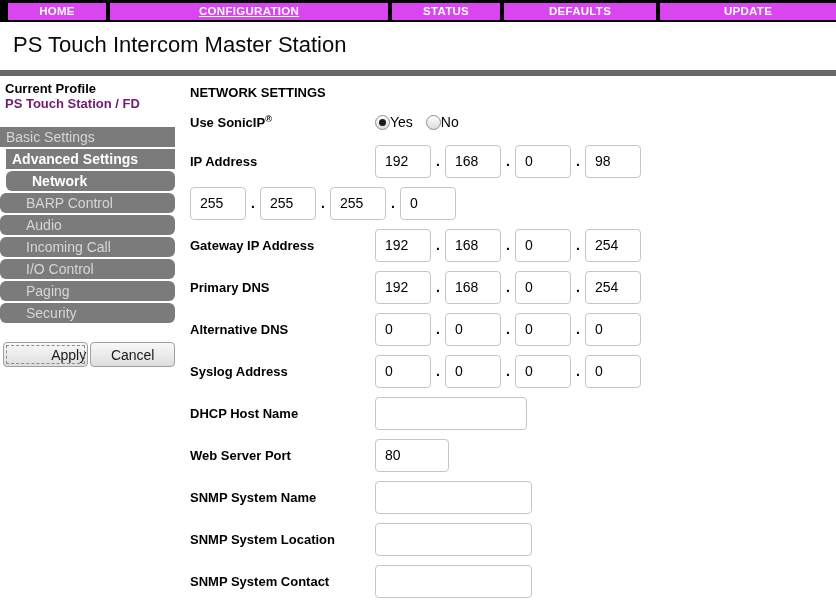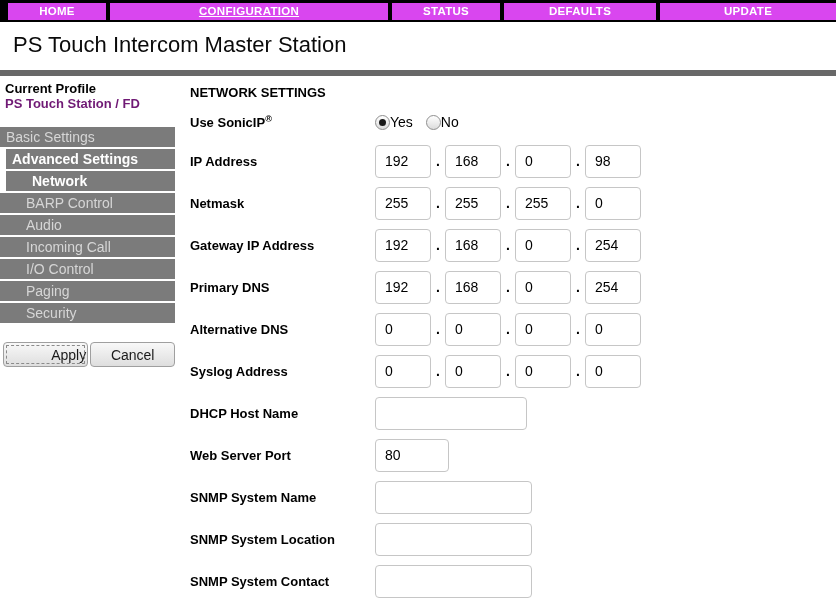--- a/index.html
+++ b/index.html
@@ -76,21 +76,21 @@
     line-height: 20px;
     background: #7b7b7b;
     color: #d6d6d6;
     font-size: 14px;
     margin-bottom: 2px;
     padding-left: 6px;
     cursor: pointer;
     overflow: hidden;
     white-space: nowrap;
   }
-  .side-item.level-1 { padding-left: 26px; }
+  .side-item.level-1 { padding-left: 26px; border-radius: 6px; }
   .side-item.active { color: #ffffff; font-weight: bold; margin-left: 6px; }
 
   .side-buttons { margin: 19px 0 0 3px; display: flex; gap: 2px; }
   .side-btn {
     width: 86px; height: 25px;
     font-family: "Liberation Sans", sans-serif;
     font-size: 14px;
     color: #1a1a1a;
     background: linear-gradient(#f8f8f8, #dedede);
     border: 1px solid #9f9f9f;
@@ -209,21 +209,20 @@
             <input type="text" class="inp-octet" value="192" style="">
             <span class="octet-dot">.</span>
             <input type="text" class="inp-octet" value="168" style="">
             <span class="octet-dot">.</span>
             <input type="text" class="inp-octet" value="0" style="">
             <span class="octet-dot">.</span>
             <input type="text" class="inp-octet" value="98" style="">
           </div>
   </div>
         <div class="form-row">
-    <label class="field-label">Netmask</label>
     <div class="field-inputs">
             <input type="text" class="inp-octet" value="255" style="">
             <span class="octet-dot">.</span>
             <input type="text" class="inp-octet" value="255" style="">
             <span class="octet-dot">.</span>
             <input type="text" class="inp-octet" value="255" style="">
             <span class="octet-dot">.</span>
             <input type="text" class="inp-octet" value="0" style="">
           </div>
   </div>

